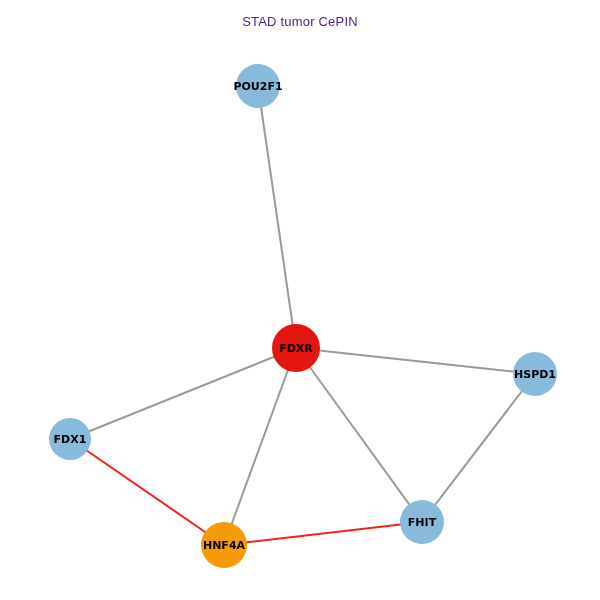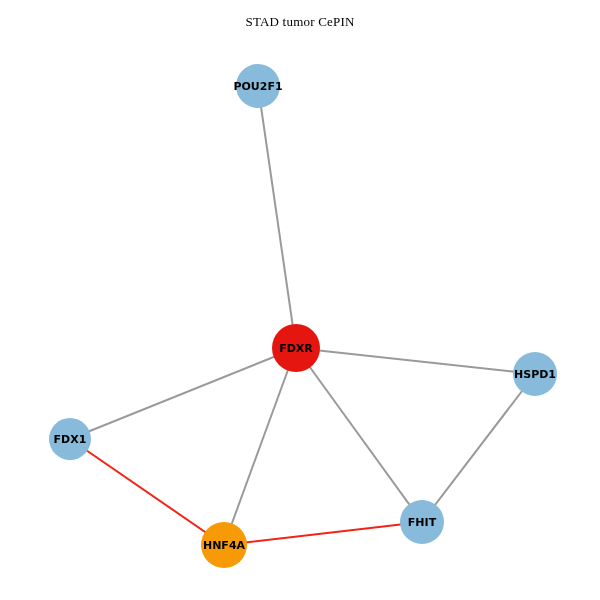--- a/index.html
+++ b/index.html
@@ -18,24 +18,24 @@
     width: 600px;
     height: 600px;
     background: #ffffff;
   }
   #title {
     position: absolute;
     left: 0;
     top: 14px;
     width: 600px;
     text-align: center;
-    font-family: Liberation Serif, serif;
+    font-family: Liberation Sans, sans-serif;
     font-size: 13px;
     letter-spacing: 0.2px;
-    color: #000000;
+    color: #4c1d95;
     white-space: nowrap;
   }
   svg#network {
     position: absolute;
     left: 0;
     top: 0;
     width: 600px;
     height: 600px;
     display: block;
   }

